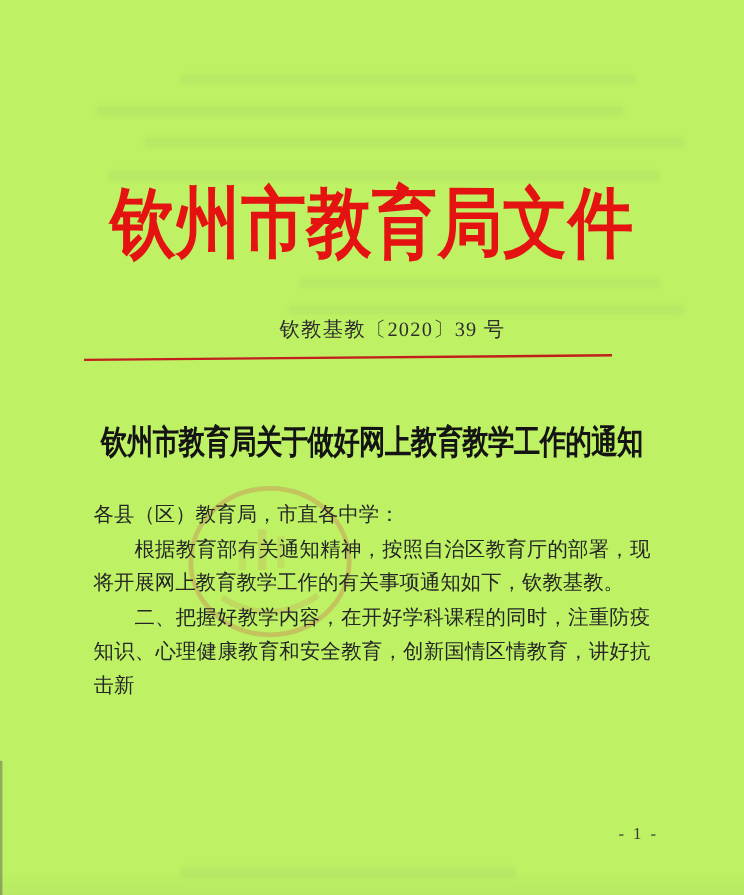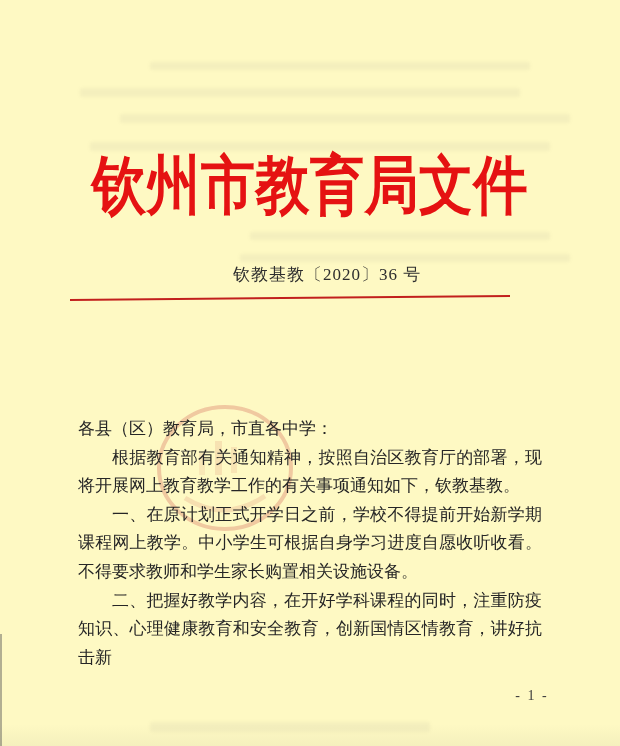--- a/index.html
+++ b/index.html
@@ -4,21 +4,21 @@
 <style>
   html, body {
     margin: 0;
     padding: 0;
     background: #ffffff;
   }
   .page {
     position: relative;
     width: 620px;
     height: 746px;
-    background: #fef9c3;
+    background: #bef264;
     overflow: hidden;
     font-family: "Liberation Serif", "DejaVu Serif", serif;
   }
 
   
   .streak {
     position: absolute;
     background: rgba(110, 110, 120, 0.07);
     filter: blur(1.6px);
     border-radius: 2px;
@@ -165,36 +165,38 @@
   <div class="streak" style="left:240px; top:254px; width:330px; height:8px;"></div>
   <div class="streak" style="left:150px; top:722px; width:280px; height:10px;"></div>
   <div class="edge-line"></div>
   <div class="bottom-shade"></div>
 
   <div class="header-title">
     <span>钦州市教育局文件</span>
   </div>
 
   <div class="doc-number">
-    <span>钦教基教〔2020〕36 号</span>
+    <span>钦教基教〔2020〕39 号</span>
   </div>
 
   <div class="red-rule"></div>
 
+  <div class="doc-title">
+    <span>钦州市教育局关于做好网上教育教学工作的通知</span>
+  </div>
 
   <svg class="seal" viewBox="0 0 140 130">
     <ellipse cx="70" cy="65" rx="66" ry="61" fill="none" stroke="rgba(207,90,78,0.30)" stroke-width="4"></ellipse>
     <path d="M 30 95 Q 70 120 110 93" fill="none" stroke="rgba(207,90,78,0.16)" stroke-width="5"></path>
     <rect x="60" y="38" width="7" height="34" fill="rgba(207,90,78,0.14)"></rect>
     <rect x="76" y="44" width="6" height="26" fill="rgba(207,90,78,0.12)"></rect>
     <rect x="44" y="50" width="6" height="22" fill="rgba(207,90,78,0.10)"></rect>
   </svg>
 
   <div class="body-text">
     <p>各县（区）教育局，市直各中学：</p>
     <p class="indent">根据教育部有关通知精神，按照自治区教育厅的部署，现将开展网上教育教学工作的有关事项通知如下，钦教基教。</p>
-    <p class="indent">一、在原计划正式开学日之前，学校不得提前开始新学期课程网上教学。中小学生可根据自身学习进度自愿收听收看。不得要求教师和学生家长购置相关设施设备。</p>
     <p class="indent">二、把握好教学内容，在开好学科课程的同时，注重防疫知识、心理健康教育和安全教育，创新国情区情教育，讲好抗击新</p>
   </div>
 
   <div class="page-number">- 1 -</div>
 
 </div>
 
 </body></html>

